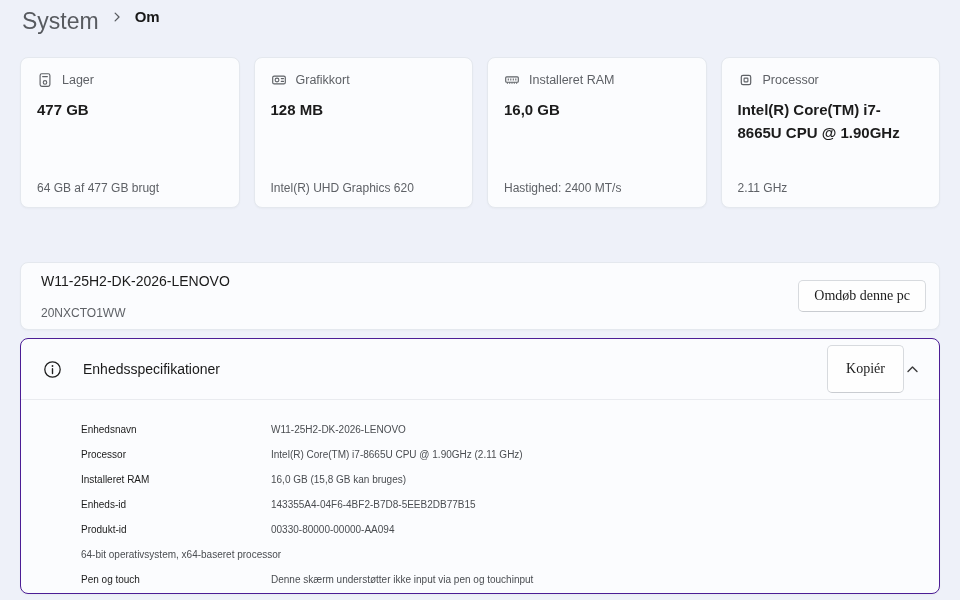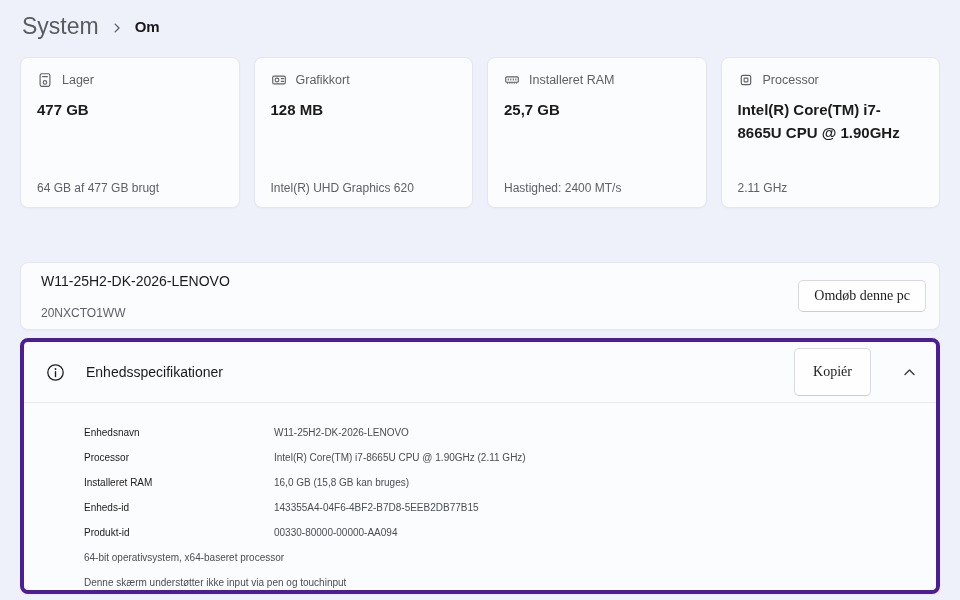--- a/index.html
+++ b/index.html
@@ -8,21 +8,21 @@
     background:#eef1f9;
     font-family:"Liberation Sans","DejaVu Sans",sans-serif;
     color:#1b1b1b;
     overflow:hidden;
     position:relative;
   }
   .icon-slot { display:inline-flex; align-items:center; justify-content:center; color:#5e6166; }
   .icon-slot svg { display:block; }
 
   
-  .breadcrumb { display:flex; align-items:center; padding:8px 0 0 22px; height:44px; }
+  .breadcrumb { display:flex; align-items:flex-start; padding:8px 0 0 22px; height:44px; }
   .crumb.parent { font-size:23px; color:#585b60; cursor:pointer; }
   .crumb-sep { margin:3px 12px 0 12px; color:#585b60; }
   .crumb.current { font-size:15px; font-weight:700; color:#191919; }
 
   
   .cards { position:absolute; left:20px; top:57px; width:920px;
            display:grid; grid-template-columns:repeat(4,1fr); gap:14px; }
   .card { position:relative; height:151px; background:#fbfcfe;
           border:1px solid #e4e8ee; border-radius:8px; padding:14px 16px;
           box-shadow:0 1px 2px rgba(0,0,0,.03); }
@@ -40,27 +40,27 @@
   .device-card { position:absolute; left:20px; top:262px; width:920px; height:68px;
                  background:#fbfcfe; border:1px solid #e4e8ee; border-radius:8px;
                  display:flex; align-items:center; padding:0 13px 0 20px;
                  box-shadow:0 1px 2px rgba(0,0,0,.03); }
   .device-text { flex:1; }
   .device-name { font-size:14px; color:#1b1b1b; }
   .device-model { font-size:12px; color:#5e6166; margin-top:17px; }
 
   
   .specs-card { position:absolute; left:20px; top:338px; width:920px; height:256px;
-                background:#fbfcfe; border:4px solid #4c1d95; border-radius:8px;
+                background:#fbfcfe; border:1px solid #4c1d95; border-radius:8px;
                 overflow:hidden; box-shadow:0 1px 2px rgba(0,0,0,.03); }
   .specs-header { height:61px; display:flex; align-items:center;
                   padding:0 19px 0 22px; border-bottom:1px solid #e9ebef; cursor:pointer; }
   .icon-slot.info { color:#1f1f1f; }
   .specs-title { margin-left:21px; font-size:14px; color:#1a1a1a; flex:1; }
-  .specs-header .btn { margin-right:31px; padding:15px 18px; }
+  .specs-header .btn { margin-right:1px; padding:15px 18px; }
   .icon-slot.chev { color:#3c3c3c; cursor:pointer; }
 
   .specs-body { padding:17px 0 0 60px; }
   .spec-row { display:flex; line-height:25px; font-size:10px;gap:12px; }
   .spec-label { width:178px; color:#1b1b1b; }
   .spec-value { color:#4a4d51; }
 </style>
 </head>
 <body>
 
@@ -112,21 +112,21 @@
         <div class="card-head">
           <span class="icon-slot">
             <svg width="16" height="16" viewBox="0 0 16 16">
               <rect x="1.7" y="4.8" width="12.6" height="5.4" rx="1" fill="none" stroke="currentColor" stroke-width="1.15"></rect>
               <path d="M4.3 6.6v1.8M6.8 6.6v1.8M9.3 6.6v1.8M11.8 6.6v1.8" stroke="currentColor" stroke-width="1.05"></path>
               <path d="M3.4 10.4v1.3M5.7 10.4v1.3M8 10.4v1.3M10.3 10.4v1.3M12.6 10.4v1.3" stroke="currentColor" stroke-width="1.05"></path>
             </svg>
           </span>
           <span class="card-label">Installeret RAM</span>
         </div>
-        <div class="card-value">25,7 GB</div>
+        <div class="card-value">16,0 GB</div>
         <div class="card-detail">Hastighed: 2400 MT/s</div>
       </div>
 
       <div class="card">
         <div class="card-head">
           <span class="icon-slot">
             <svg width="16" height="16" viewBox="0 0 16 16">
               <rect x="3.3" y="3.3" width="9.4" height="9.4" rx="1.7" fill="none" stroke="currentColor" stroke-width="1.2"></rect>
               <rect x="6.1" y="6.1" width="3.8" height="3.8" rx="0.6" fill="none" stroke="currentColor" stroke-width="1.1"></rect>
             </svg>
@@ -188,18 +188,19 @@
         <div class="spec-row">
           <span class="spec-label">Produkt-id</span>
           <span class="spec-value">00330-80000-00000-AA094</span>
         </div>
 
         <div class="spec-row">
           <span class="spec-value">64-bit operativsystem, x64-baseret processor</span>
         </div>
 
         <div class="spec-row">
+          <span class="spec-label">Pen og touch</span>
           <span class="spec-value">Denne skærm understøtter ikke input via pen og touchinput</span>
         </div>
       </div>
   </section>
 
 </div>
 
 </body></html>

